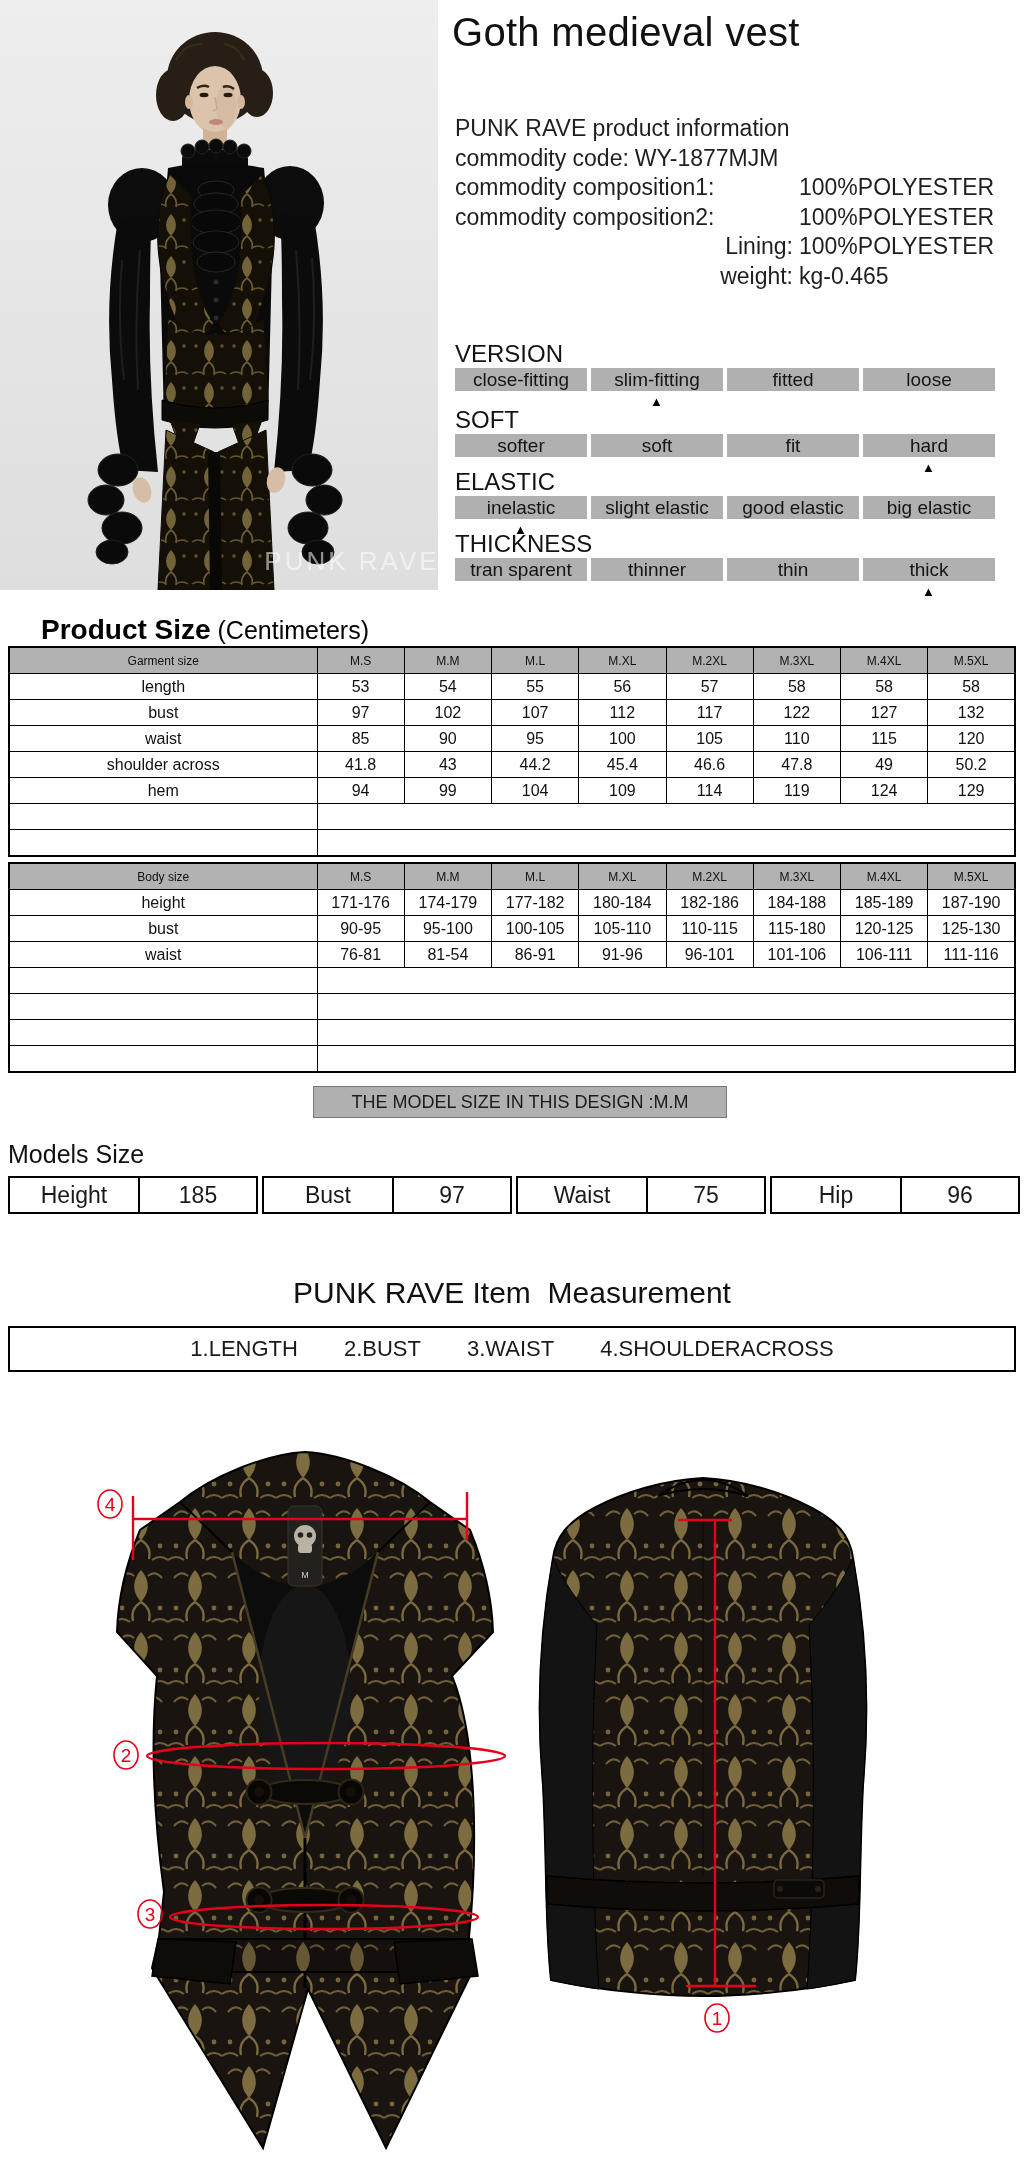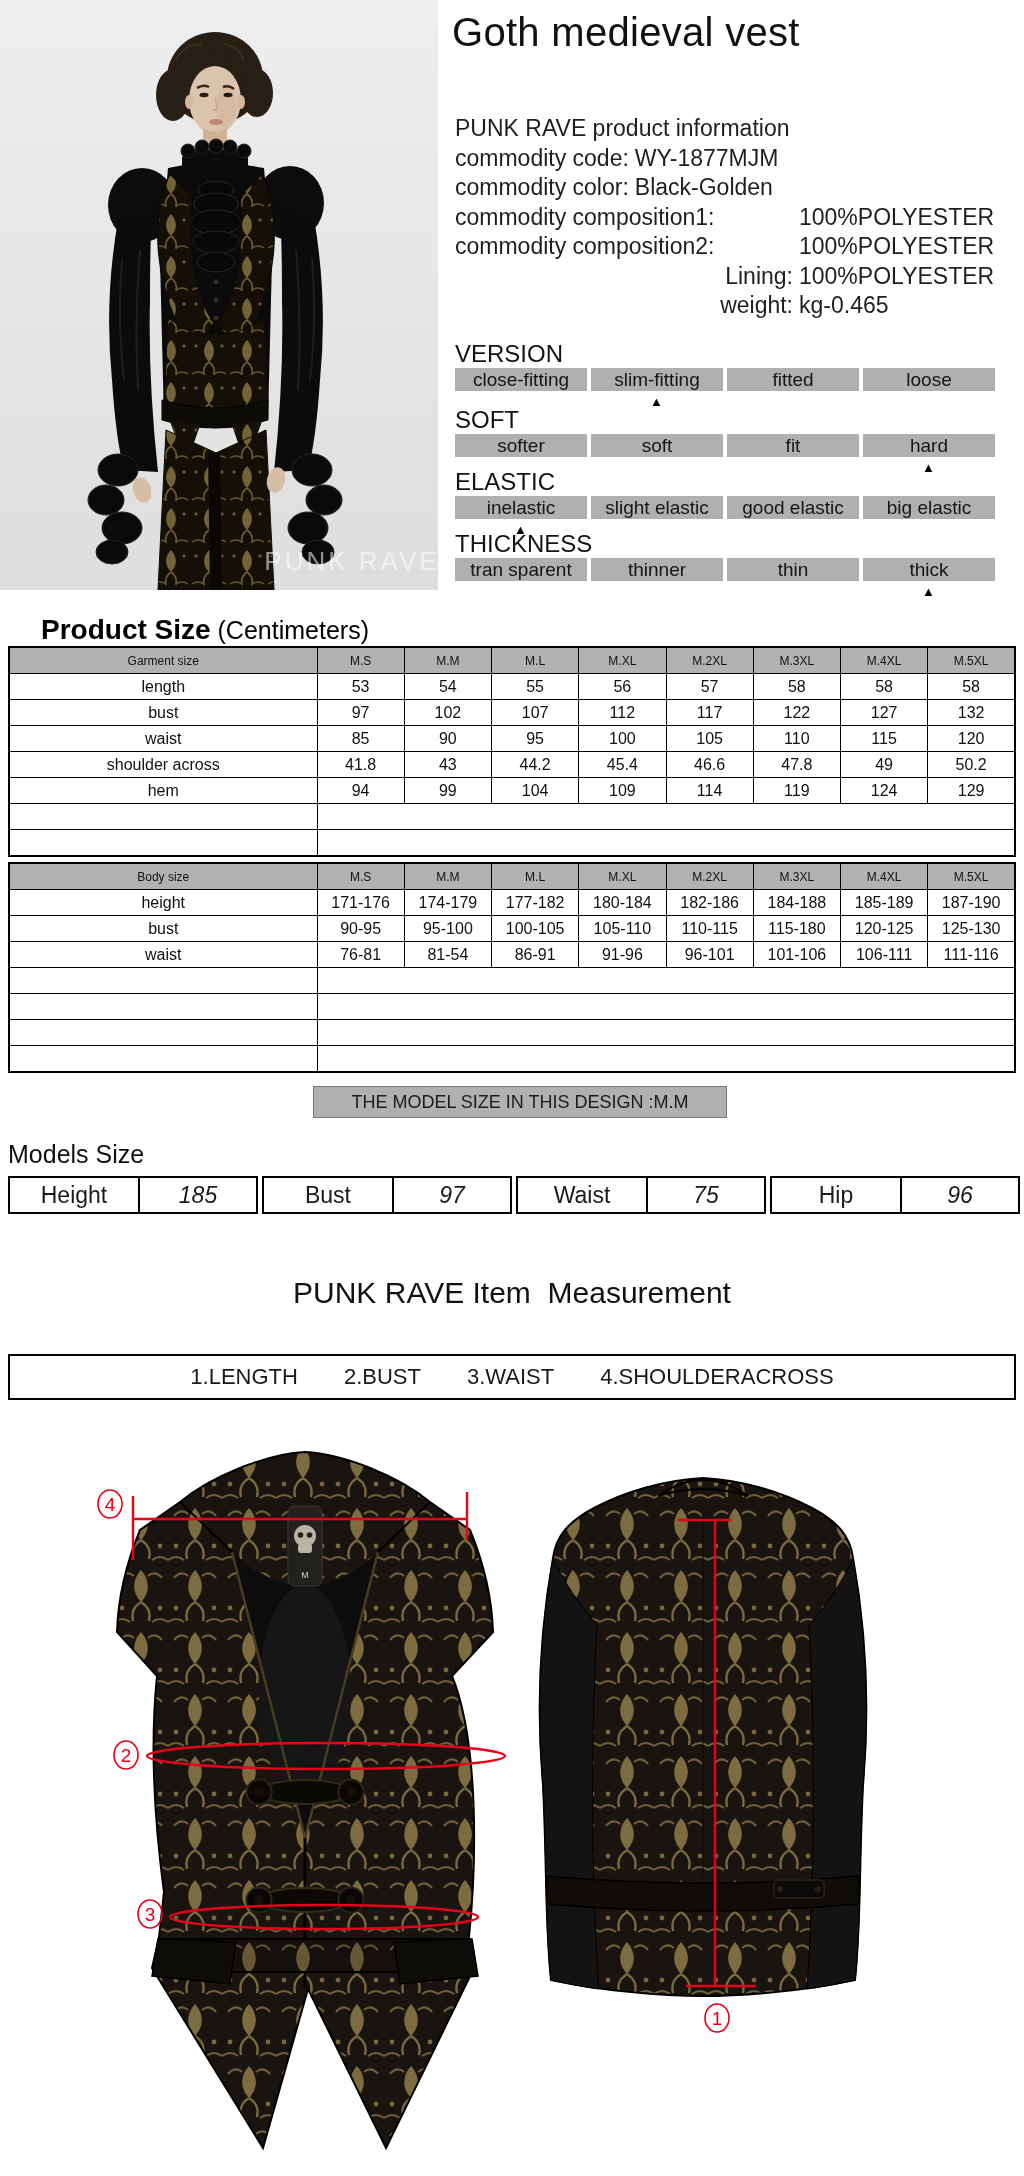--- a/index.html
+++ b/index.html
@@ -34,25 +34,25 @@
   #garment-table{top:646px;}
   #body-table{top:862px;}
 
   #note-bar{left:313px;top:1086px;width:412px;height:30px;background:#b0b0b0;border:1px solid #787878;
             font-size:18px;line-height:30px;text-align:center;color:#1c1c1c;white-space:pre;}
 
   #models-heading{left:8px;top:1140px;font-size:25px;color:#111;}
   .model-box{position:absolute;top:1176px;height:34px;border:2px solid #000;display:flex;
              font-size:23px;line-height:34px;background:#fff;}
   .model-box .ml{width:128px;text-align:center;border-right:2px solid #000;}
-  .model-box .mv{flex:1;text-align:center;font-style:italic;}
+  .model-box .mv{flex:1;text-align:center;}
 
   #measure-heading{left:0;top:1276px;width:1024px;text-align:center;font-size:30px;color:#111;white-space:pre;}
   #measure-bar{left:8px;top:1326px;width:1004px;height:42px;border:2px solid #000;display:flex;
-               align-items:center;justify-content:center;gap:46px;font-size:22px;color:#1a1a1a;margin-top:28px;}
+               align-items:center;justify-content:center;gap:46px;font-size:22px;color:#1a1a1a;}
 
   #photo{left:0;top:0;}
   #figure{left:60px;top:1440px;}
 </style>
 </head>
 <body>
 
 <div id="page">
 
   <svg id="photo" class="abs" width="438" height="590" viewBox="0 0 438 590">
@@ -146,21 +146,20 @@
     </g>
     <text x="352" y="570" text-anchor="middle" font-size="26" letter-spacing="3" fill="#ffffff" opacity="0.55">PUNK RAVE</text>
   </svg>
 
   <div id="title" class="abs">Goth medieval vest</div>
 
   <div id="info" class="abs">
     <div class="info-line">PUNK RAVE product information</div>
     <div id="info-lines">
         <div class="info-line plain"><span class="lbl">commodity code:</span><span class="val">WY-1877MJM</span></div>
-        <div class="info-line plain"><span class="lbl">commodity color:</span><span class="val">Black-Golden</span></div>
         <div class="info-line fixed"><span class="lbl">commodity composition1:</span><span class="val">100%POLYESTER</span></div>
         <div class="info-line fixed"><span class="lbl">commodity composition2:</span><span class="val">100%POLYESTER</span></div>
         <div class="info-line right"><span class="lbl">Lining:</span><span class="val">100%POLYESTER</span></div>
         <div class="info-line right"><span class="lbl">weight:</span><span class="val">kg-0.465</span></div>
       </div>
   </div>
 
   <div id="attr-sections">
       <div class="attr" style="top: 342px;">
         <div class="attr-name">VERSION</div>

